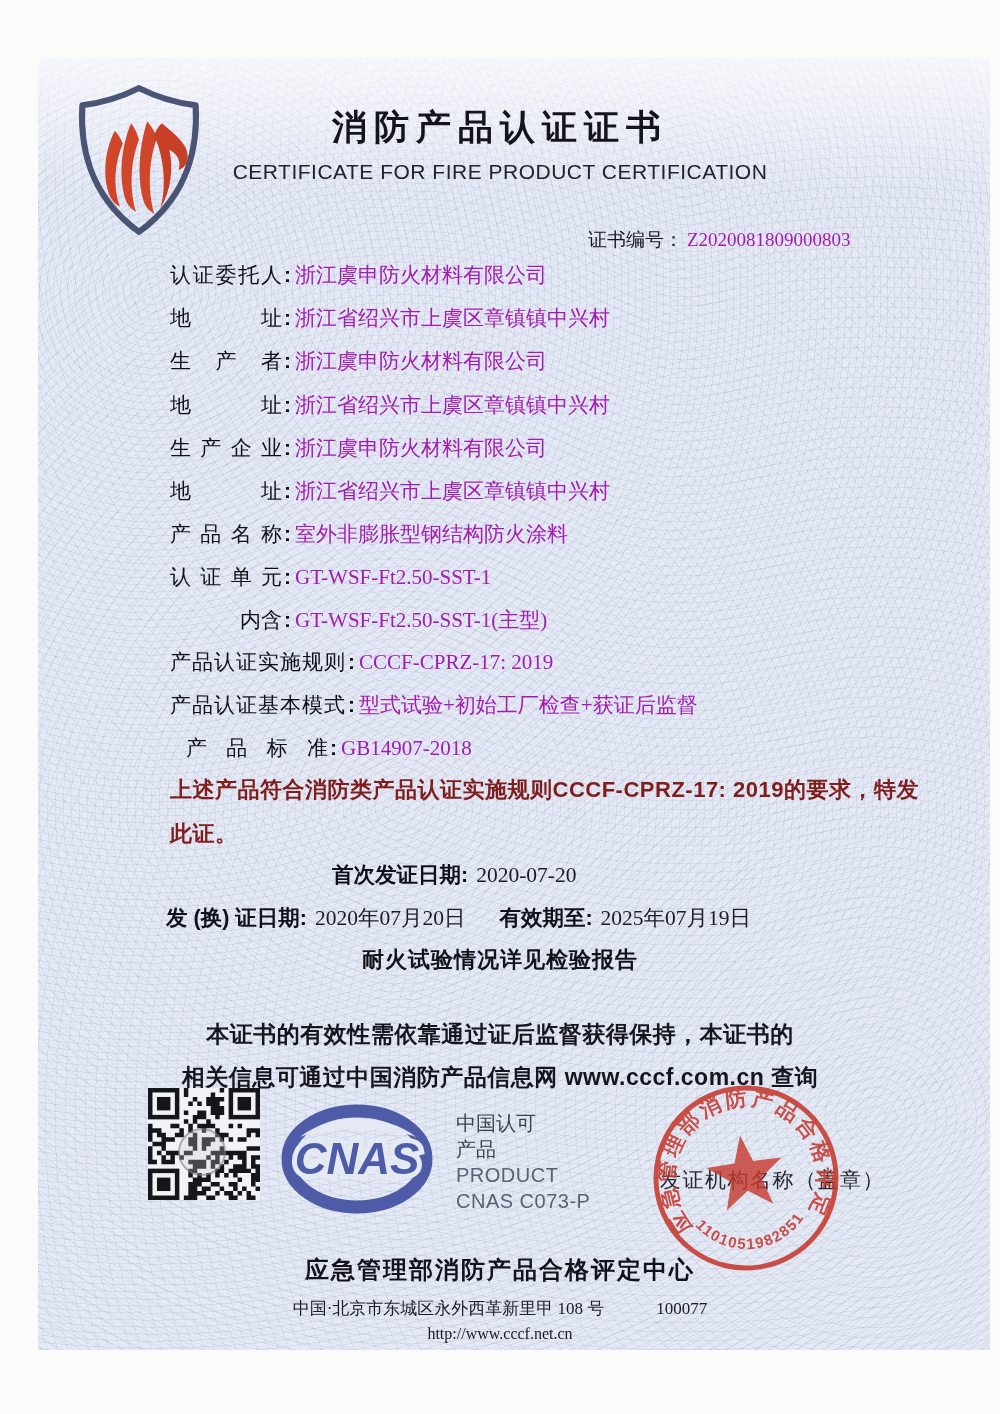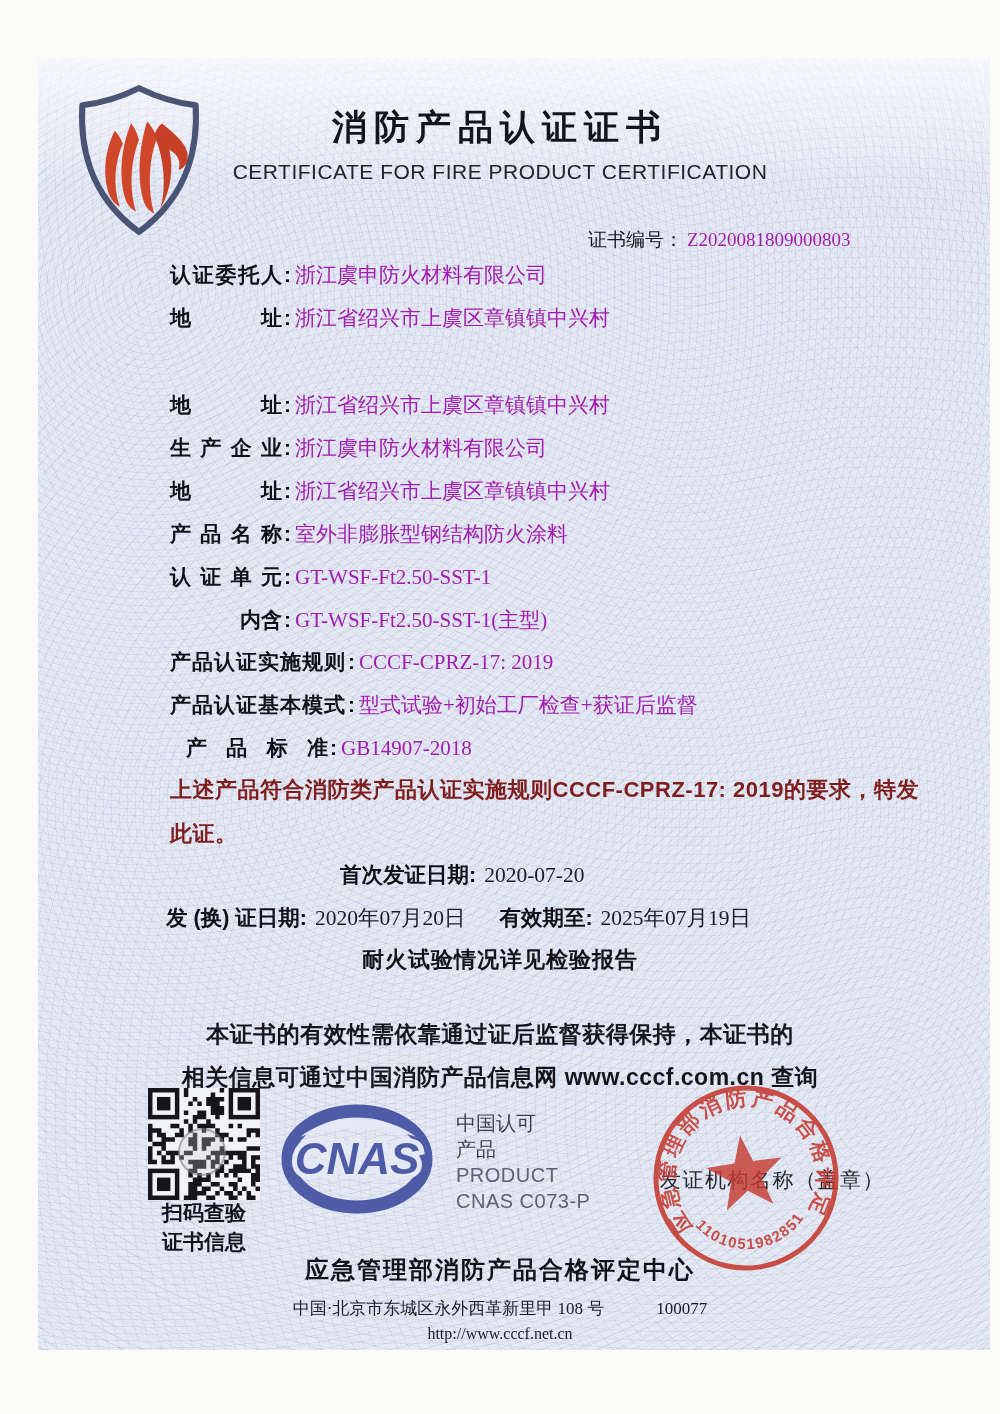--- a/index.html
+++ b/index.html
@@ -16,21 +16,21 @@
       repeating-radial-gradient(circle at 88% 82%, rgba(108,128,182,.11) 0 1px, rgba(0,0,0,0) 1px 10px);
   }
   .abs { position:absolute; }
   .ctr { left:0; width:1000px; text-align:center; }
   .title { top:104px; font-size:35px; font-weight:700; letter-spacing:7px; color:#14141d; }
   .subtitle { top:160px; font-size:21px; font-weight:400; letter-spacing:.5px; color:#22222b; }
   .certno { top:227px; left:588px; font-size:19px; color:#14141d; white-space:nowrap; }
   .certno .val { font-family:"Liberation Serif","DejaVu Serif",serif; }
 
   .row { position:absolute; left:170px; font-size:21px; color:#15151e; white-space:nowrap; line-height:30px; }
-  .lbl { display:inline-block; width:112px; font-weight:700; text-align:justify; text-align-last:justify; vertical-align:bottom; color:#101018; }
+  .lbl { display:inline-block; width:112px; font-weight:400; text-align:justify; text-align-last:justify; vertical-align:bottom; color:#101018; }
   .lbl.right { text-align:right; text-align-last:right; }
   .lbl.wide { width:auto; text-align-last:auto; letter-spacing:1px; }
   .lbl.mid { width:142px;margin-left:16px; }
   .colon { font-weight:700; margin-left:2px; color:#101018; }
   .val { font-family:"Liberation Serif","DejaVu Serif",serif; margin-left:4px; color:#a21caf; }
 
   .stmt { position:absolute; left:170px; font-size:22px; font-weight:700; color:#7f1d1d; letter-spacing:.5px; white-space:nowrap; }
   .dateline { position:absolute; font-size:21.5px; white-space:nowrap; color:#14141d; }
   .dateline .dl { font-weight:700; color:#101018; }
   .dateline .dv { font-family:"Liberation Serif","DejaVu Serif",serif; margin-left:8px; color:#1b1b25; }
@@ -72,34 +72,35 @@
   </svg>
 
   <div class="abs ctr title">消防产品认证证书</div>
   <div class="abs ctr subtitle">CERTIFICATE FOR FIRE PRODUCT CERTIFICATION</div>
   <div class="abs certno">
     <span>证书编号：</span><span class="val">Z2020081809000803</span>
   </div>
 
   <div class="row" style="top:260px"><span class="lbl">认证委托人</span><span class="colon">:</span><span class="val">浙江虞申防火材料有限公司</span></div>
   <div class="row" style="top:303px"><span class="lbl">地址</span><span class="colon">:</span><span class="val">浙江省绍兴市上虞区章镇镇中兴村</span></div>
+  <div class="row" style="top:346px"><span class="lbl">生产者</span><span class="colon">:</span><span class="val">浙江虞申防火材料有限公司</span></div>
   <div class="row" style="top:390px"><span class="lbl">地址</span><span class="colon">:</span><span class="val">浙江省绍兴市上虞区章镇镇中兴村</span></div>
   <div class="row" style="top:433px"><span class="lbl">生产企业</span><span class="colon">:</span><span class="val">浙江虞申防火材料有限公司</span></div>
   <div class="row" style="top:476px"><span class="lbl">地址</span><span class="colon">:</span><span class="val">浙江省绍兴市上虞区章镇镇中兴村</span></div>
   <div class="row" style="top:519px"><span class="lbl">产品名称</span><span class="colon">:</span><span class="val">室外非膨胀型钢结构防火涂料</span></div>
   <div class="row" style="top:562px"><span class="lbl">认证单元</span><span class="colon">:</span><span class="val">GT-WSF-Ft2.50-SST-1</span></div>
   <div class="row" style="top:605px"><span class="lbl right">内含</span><span class="colon">:</span><span class="val">GT-WSF-Ft2.50-SST-1(主型)</span></div>
   <div class="row" style="top:647px"><span class="lbl wide">产品认证实施规则</span><span class="colon">:</span><span class="val">CCCF-CPRZ-17: 2019</span></div>
   <div class="row" style="top:690px"><span class="lbl wide">产品认证基本模式</span><span class="colon">:</span><span class="val">型式试验+初始工厂检查+获证后监督</span></div>
   <div class="row" style="top:733px"><span class="lbl mid">产品标准</span><span class="colon">:</span><span class="val">GB14907-2018</span></div>
 
   <div class="stmt" style="top:775px">上述产品符合消防类产品认证实施规则CCCF-CPRZ-17: 2019的要求，特发</div>
   <div class="stmt" style="top:819px">此证。</div>
 
-  <div class="dateline" style="top:860px; left:340px;">
+  <div class="dateline" style="top:860px; left:332px;">
     <span class="dl">首次发证日期:</span><span class="dv">2020-07-20</span>
   </div>
   <div class="dateline" style="top:903px; left:166px;">
     <span class="dl">发 (换) 证日期:</span><span class="dv">2020年07月20日</span><span style="display:inline-block;width:34px;"></span><span class="dl">有效期至:</span><span class="dv">2025年07月19日</span>
   </div>
   <div class="abs ctr firenote">耐火试验情况详见检验报告</div>
 
   <div class="abs ctr notice" style="top:1004px">本证书的有效性需依靠通过证后监督获得保持，本证书的</div>
   <div class="abs ctr notice" style="top:1047px">相关信息可通过中国消防产品信息网 www.cccf.com.cn 查询</div>
 
@@ -112,24 +113,20 @@
         <rect x="8.8" y="8.8" width="13.200000000000001" height="13.200000000000001" fill="#15151a"></rect>
         <rect x="79.2" y="0" width="30.800000000000004" height="30.800000000000004" fill="#15151a"></rect>
         <rect x="83.60000000000001" y="4.4" width="22" height="22" fill="#f2f3f6"></rect>
         <rect x="88" y="8.8" width="13.200000000000001" height="13.200000000000001" fill="#15151a"></rect>
         <rect x="0" y="79.2" width="30.800000000000004" height="30.800000000000004" fill="#15151a"></rect>
         <rect x="4.4" y="83.60000000000001" width="22" height="22" fill="#f2f3f6"></rect>
         <rect x="8.8" y="88" width="13.200000000000001" height="13.200000000000001" fill="#15151a"></rect>
       </svg>
   </div>
   <div class="abs qr-wm"></div>
-  <div class="abs qr-cap">
-    <div>扫码查验</div>
-    <div>证书信息</div>
-  </div>
 
   <svg class="abs cnas-logo" viewBox="0 0 154 110">
     <ellipse cx="77" cy="55" rx="69" ry="48" fill="none" stroke="#4e5ca8" stroke-width="13"></ellipse>
     <path d="M20 33 C48 9 108 9 136 33 C112 23 44 23 20 33 Z" fill="#e5e9f4" opacity="0.95"></path>
     <text x="77" y="70" font-size="44" font-style="italic" font-weight="bold" fill="#e5e9f4" stroke="#e5e9f4" stroke-width="10" text-anchor="middle" font-family="Liberation Sans, sans-serif">CNAS</text>
     <text x="77" y="70" font-size="44" font-style="italic" font-weight="bold" fill="#4e5ca8" text-anchor="middle" font-family="Liberation Sans, sans-serif">CNAS</text>
   </svg>
   <div class="abs cnas-txt">
     <div>中国认可</div>
     <div>产品</div>

